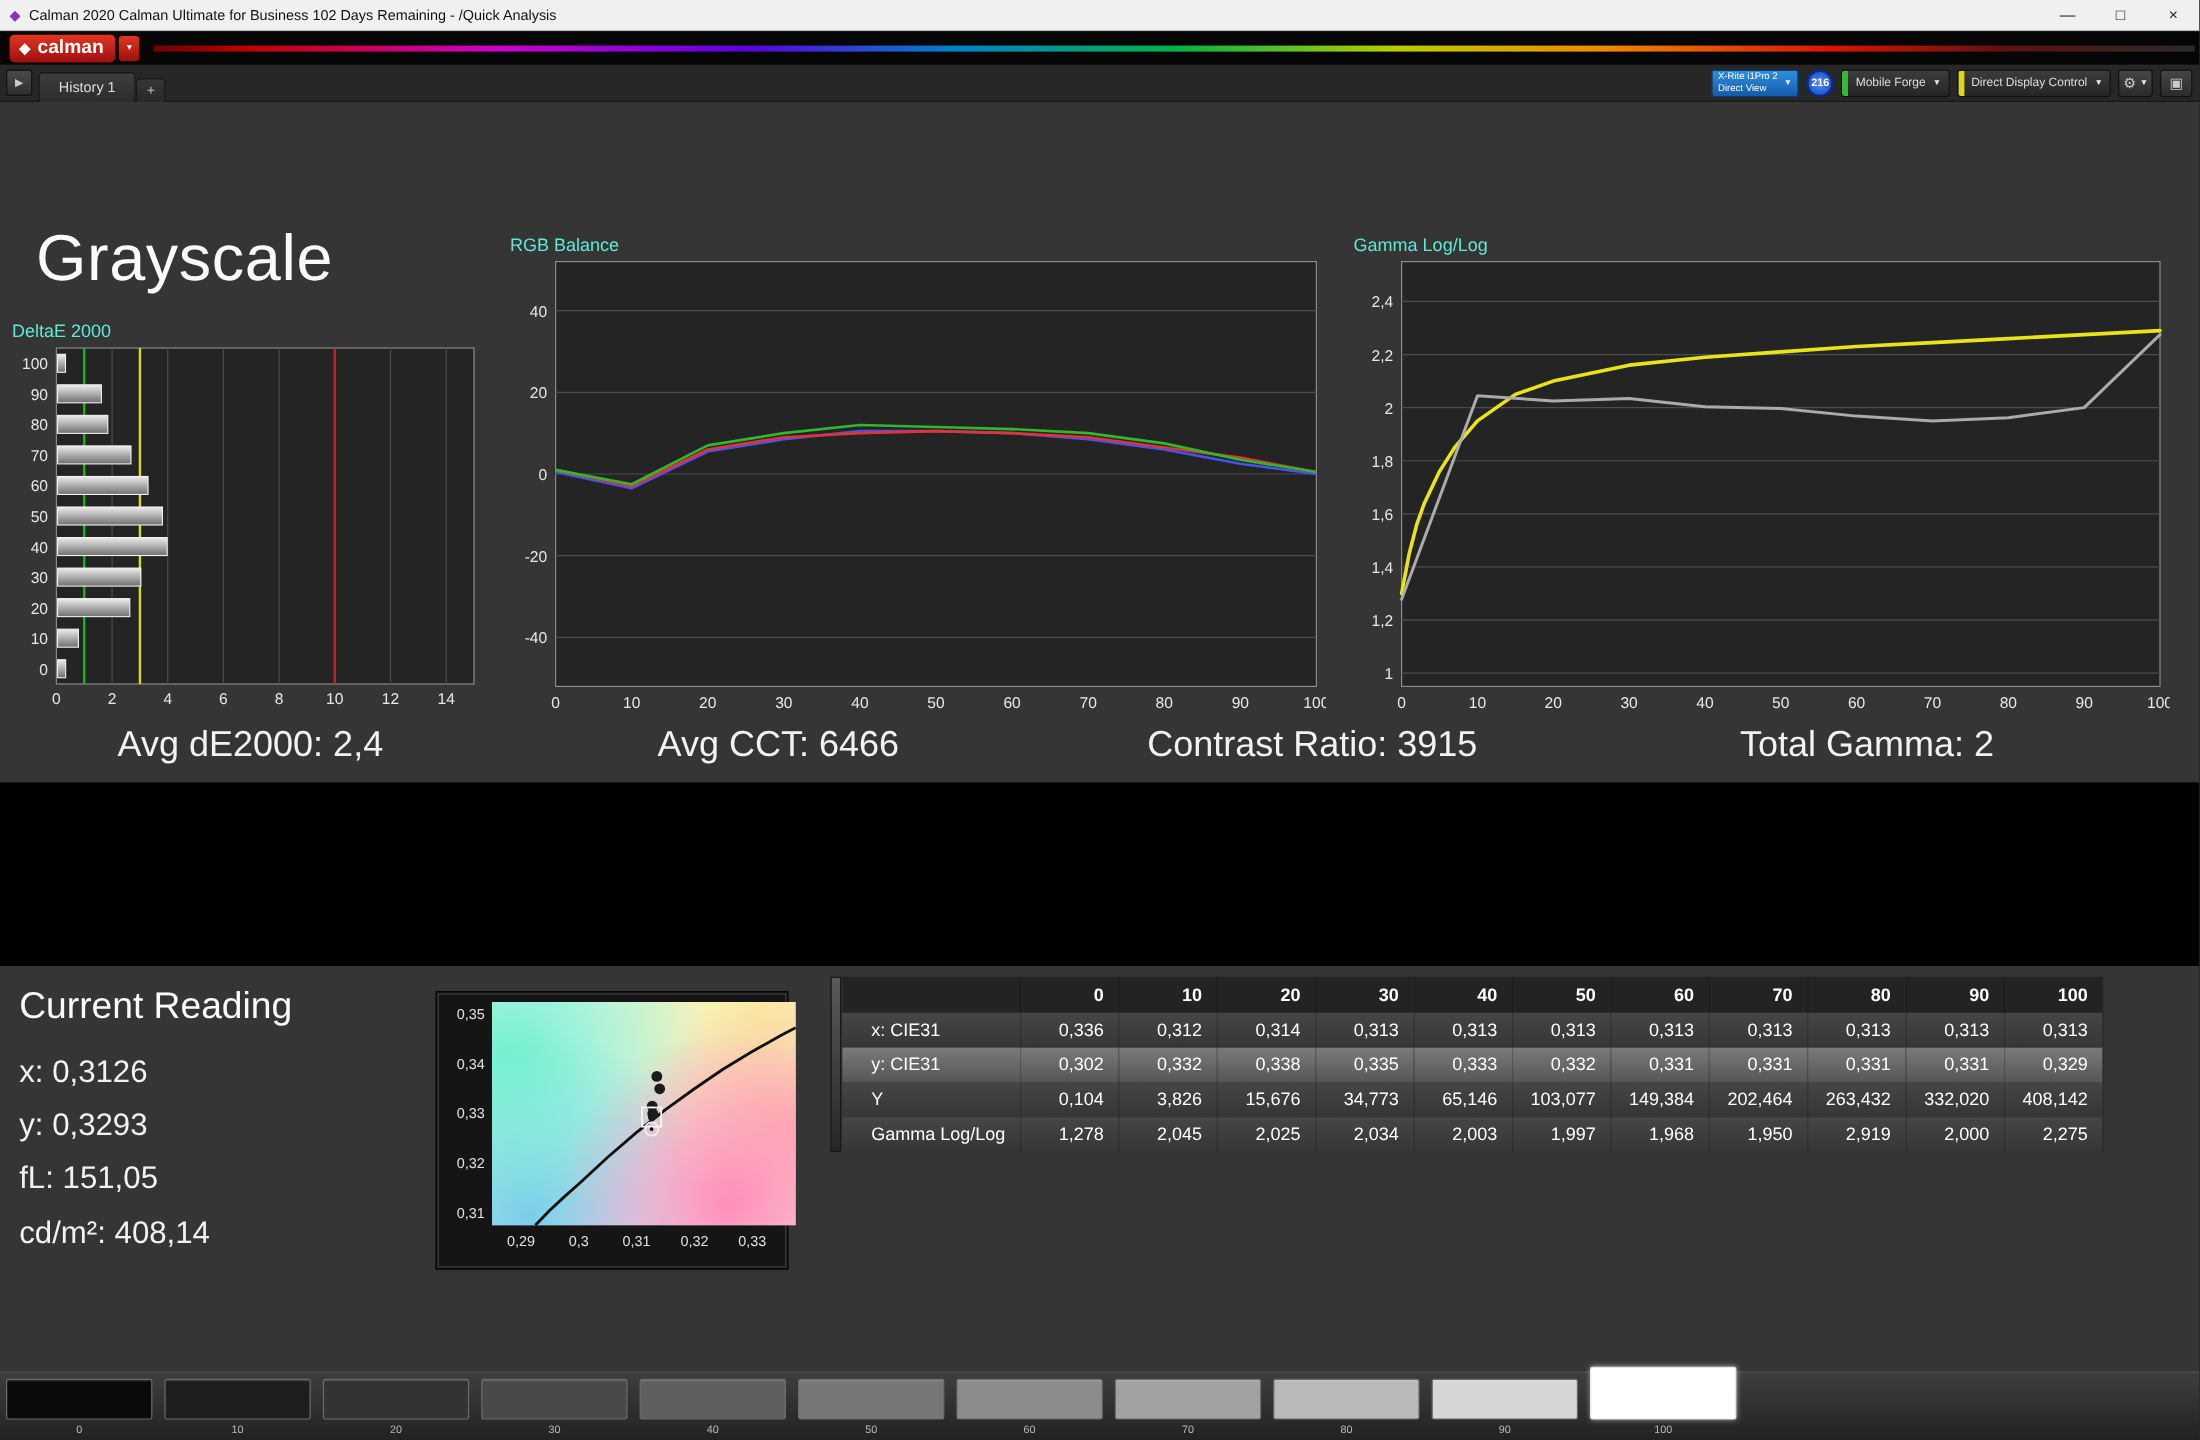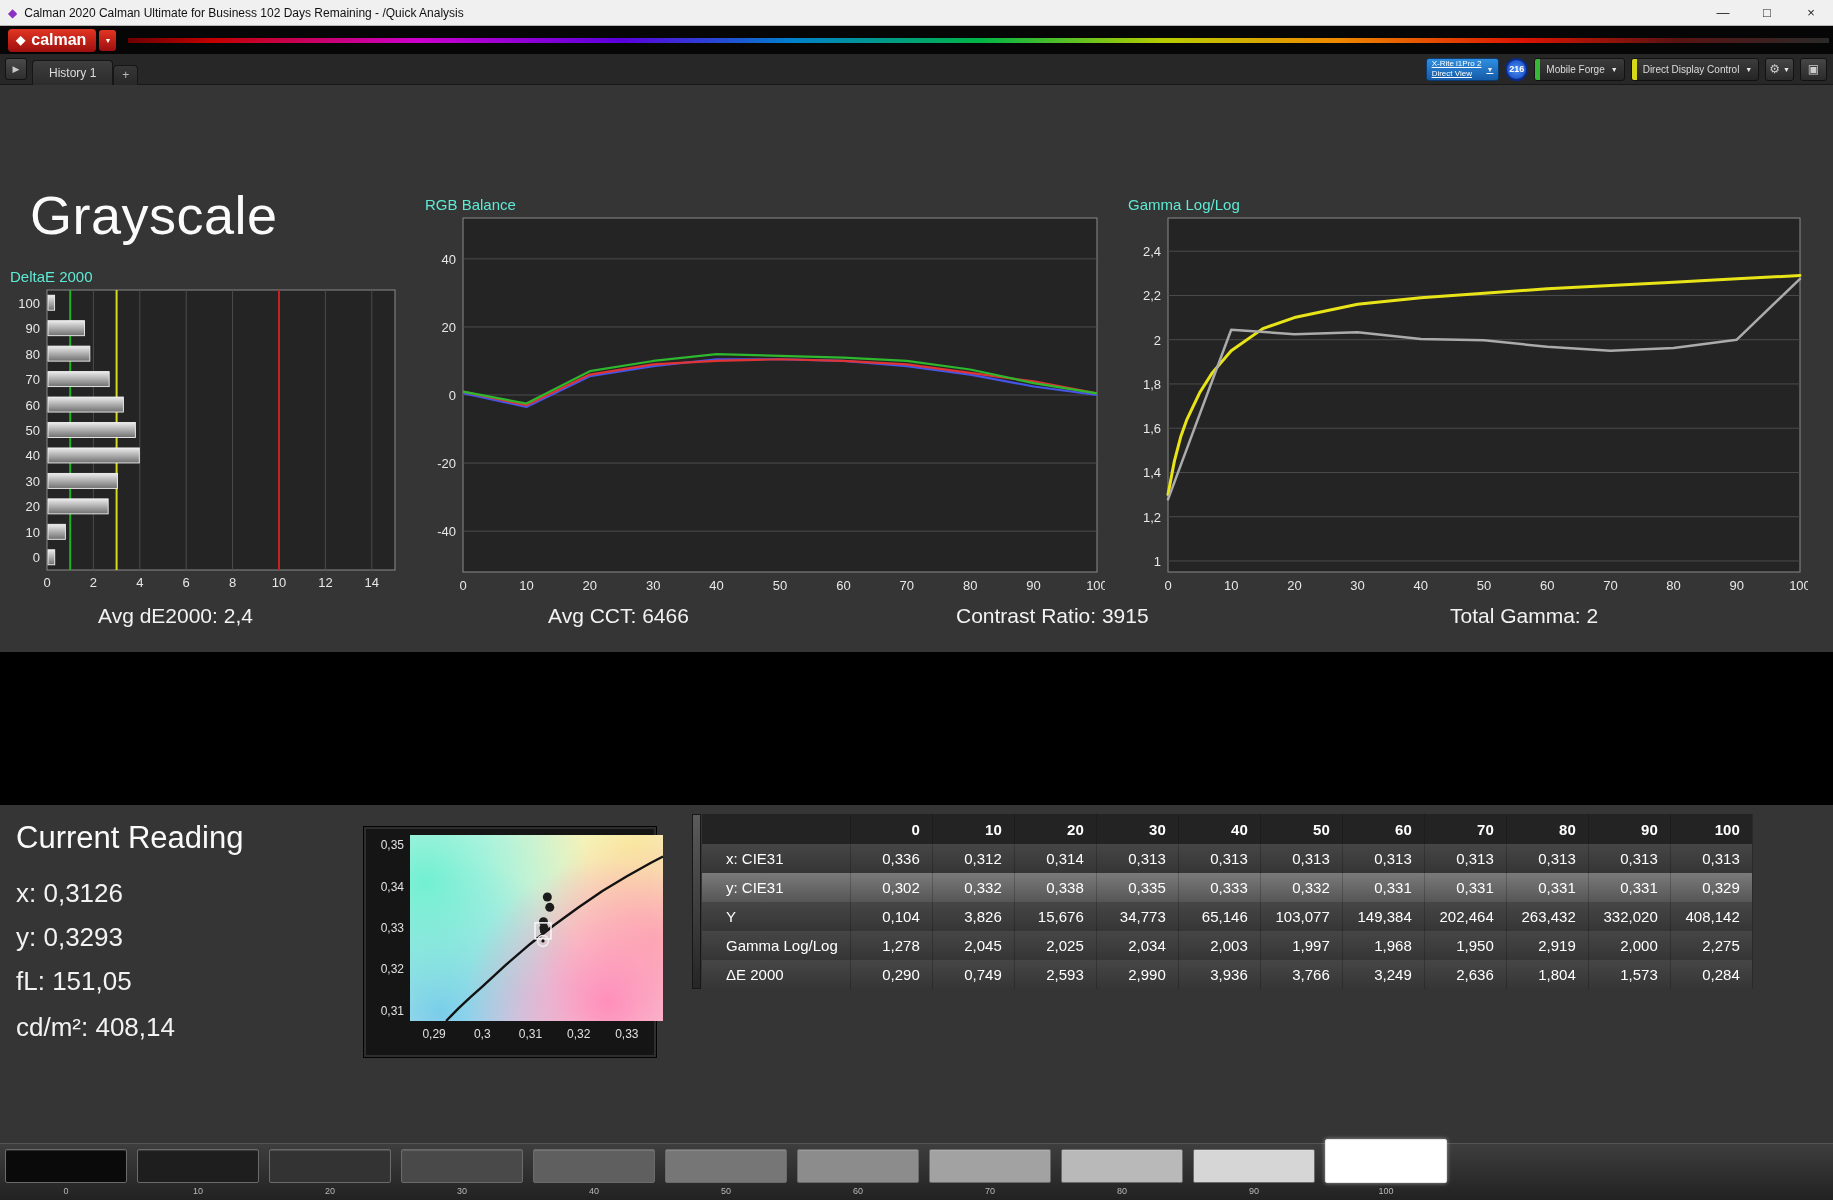--- a/index.html
+++ b/index.html
@@ -21,39 +21,39 @@
 .logo-diamond{font-size:12px;}
 .logo-drop{background:linear-gradient(#e23522,#9e0f0f);border-radius:3px;width:17px;height:21px;color:#fff;font-size:7px;display:flex;align-items:center;justify-content:center;}
 .rainbow{flex:1;height:5px;margin:0 4px 0 12px;background:linear-gradient(90deg,#6e0000 0%,#c40000 5%,#cc00cc 17%,#5a00dd 29%,#0080cc 39%,#00b447 50%,#b9cc00 61%,#ef8a00 71%,#dc1400 82%,#5a1212 91%,#2a2a2a 100%);}
 
 
 .tabbar{position:absolute;left:0;top:54px;width:100%;height:31px;background:#272727;border-bottom:1px solid #171717;display:flex;align-items:center;}
 .tab-back{width:22px;height:22px;margin:0 5px;background:linear-gradient(#4a4a4a,#2e2e2e);border:1px solid #121212;border-radius:3px;color:#c9c9c9;font-size:9px;display:flex;align-items:center;justify-content:center;}
 .tab{height:25px;margin-top:6px;padding:0 16px;background:linear-gradient(#3d3d3d,#2c2c2c);border:1px solid #161616;border-bottom:none;border-radius:4px 4px 0 0;color:#ddd;font-size:12px;display:flex;align-items:center;}
 .tab-add{height:20px;margin-top:11px;padding:0 8px;background:linear-gradient(#363636,#282828);border:1px solid #161616;border-bottom:none;border-radius:4px 4px 0 0;color:#bbb;font-size:12px;display:flex;align-items:center;}
 .tab-right{margin-left:auto;display:flex;align-items:center;gap:6px;margin-right:6px;}
-.meter-btn{background:linear-gradient(#2f8fe0,#155ba8);border:1px solid #0c3a6e;border-radius:3px;height:23px;padding:1px 5px;display:flex;align-items:center;gap:5px;color:#fff;text-decoration:underline;}
+.meter-btn{background:linear-gradient(#2f8fe0,#155ba8);border:1px solid #0c3a6e;border-radius:3px;height:23px;padding:1px 5px;display:flex;align-items:center;gap:5px;color:#fff;}
 .meter-text{font-size:8px;line-height:1.2;text-align:left;}
 .drop{font-size:7px;color:#e9e9e9;}
 .badge{width:23px;height:23px;border-radius:50%;background:radial-gradient(#4d93f2,#0f3fbe);border:2px solid #0a2a85;color:#fff;font-size:9px;font-weight:bold;display:flex;align-items:center;justify-content:center;}
 .src-btn{background:linear-gradient(#3c3c3c,#252525);border:1px solid #121212;border-radius:3px;height:23px;display:flex;align-items:center;gap:6px;padding-right:6px;color:#ddd;font-size:10px;overflow:hidden;}
 .src-accent{width:5px;height:100%;}
 .accent-green{background:#35b835;}
 .accent-yellow{background:#d8d81a;}
 .gear-btn{min-width:27px;height:23px;background:linear-gradient(#464646,#2b2b2b);border:1px solid #121212;border-radius:3px;color:#ccc;display:flex;align-items:center;justify-content:center;font-size:12px;gap:3px;padding:0 3px;}
 
 
 .page-title{position:absolute;left:30px;top:184px;font-size:54px;color:#fafafa;letter-spacing:0.5px;}
 .chart{position:absolute;}
 .chart-title{text-align:left;color:#5eead4;font-size:15px;height:20px;}
 #chart-deltae{left:10px;top:268px;width:390px;}
 #chart-rgb{left:425px;top:196px;width:680px;}
 #chart-gamma{left:1128px;top:196px;width:680px;}
 .chart svg{display:block;}
-.stat{position:absolute;top:604px;font-size:21px;color:#f2f2f2;white-space:nowrap;}
+.stat{position:absolute;top:604px;font-size:30px;color:#f2f2f2;white-space:nowrap;}
 #stat-0{left:98px;}
 #stat-1{left:548px;}
 #stat-2{left:956px;}
 #stat-3{left:1450px;}
 
 
 .swatch-strip{position:absolute;left:0;top:652px;width:100%;height:153px;background:#000;}
 
 
 .reading-title{position:absolute;left:16px;top:820px;font-size:31px;color:#fafafa;}
@@ -387,34 +387,20 @@
             <td>2,025</td>
             <td>2,034</td>
             <td>2,003</td>
             <td>1,997</td>
             <td>1,968</td>
             <td>1,950</td>
             <td>2,919</td>
             <td>2,000</td>
             <td>2,275</td>
           </tr>
-          <tr class="dark">
-            <td class="rowlabel">ΔE 2000</td>
-            <td>0,290</td>
-            <td>0,749</td>
-            <td>2,593</td>
-            <td>2,990</td>
-            <td>3,936</td>
-            <td>3,766</td>
-            <td>3,249</td>
-            <td>2,636</td>
-            <td>1,804</td>
-            <td>1,573</td>
-            <td>0,284</td>
-          </tr>
         </tbody>
       </table>
   </div>
 
   <div class="toolbar">
     <div class="level-row" id="level-buttons">
         <div class="level-cell">
           <div class="level-btn" style="background: rgb(10, 10, 10);"></div>
           <span class="level-label">0</span>
         </div>

